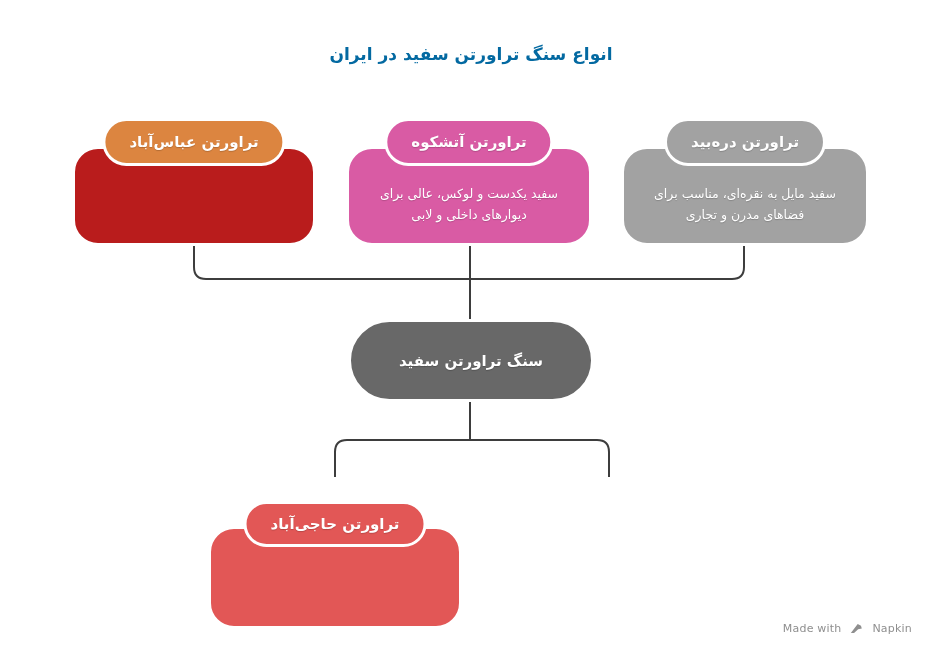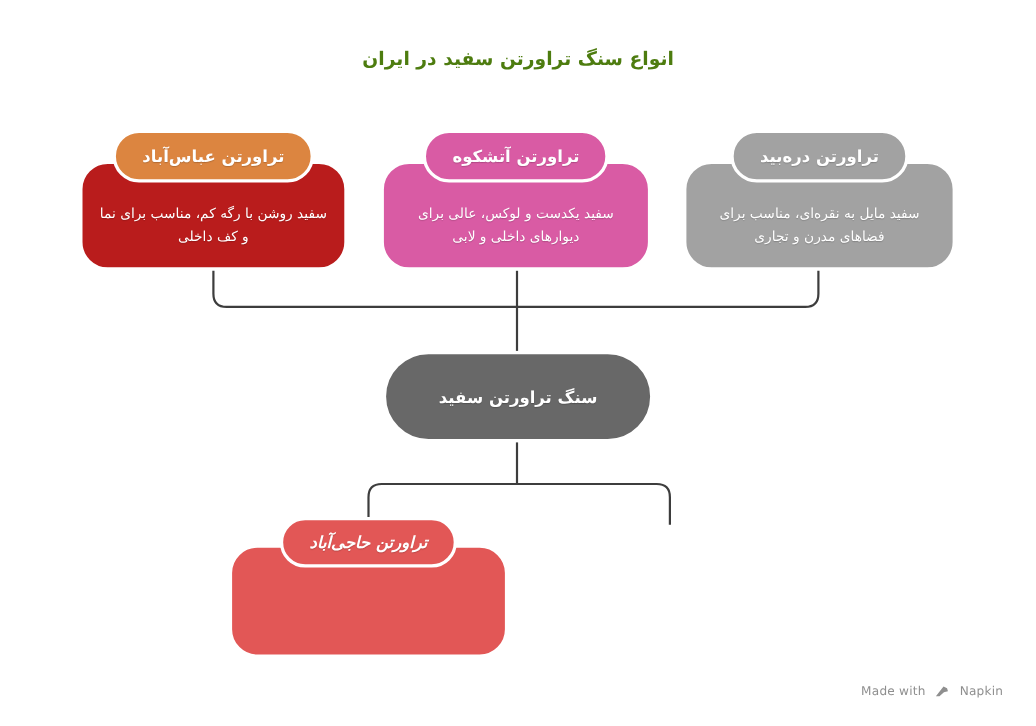--- a/index.html
+++ b/index.html
@@ -2,21 +2,21 @@
 <html lang="fa"><head>
 <meta charset="utf-8">
 <style>
   html,body{margin:0;padding:0;background:#ffffff;}
   .canvas{
     position:relative;width:942px;height:660px;background:#ffffff;overflow:hidden;
     font-family:"DejaVu Sans","Liberation Sans",sans-serif;
   }
   .diagram-title{
     position:absolute;top:44px;left:0;width:100%;text-align:center;
-    font-size:17px;font-weight:700;color:#4d7c0f;direction:rtl;
+    font-size:17px;font-weight:700;color:#0369a1;direction:rtl;
   }
   svg.edges{position:absolute;top:0;left:0;z-index:0;}
   .edge{fill:none;stroke:#3d3d3d;stroke-width:2;}
   .node-card{
     position:absolute;z-index:1;border:3px solid #ffffff;border-radius:26px;
     box-sizing:border-box;
   }
   .node-pill{
     position:absolute;left:50%;transform:translateX(-50%);
     border:3px solid #ffffff;border-radius:26px;box-sizing:border-box;
@@ -36,21 +36,21 @@
     position:absolute;z-index:1;left:348px;top:319px;width:246px;height:83px;
     border:3px solid #ffffff;border-radius:42px;box-sizing:border-box;
     display:flex;align-items:center;justify-content:center;
     font-size:15px;font-weight:700;color:#ffffff;direction:rtl;
     text-shadow:0 1px 1px rgba(0,0,0,0.2);
   }
   
   .card-abbasabad{left:72px;top:146px;width:244px;height:100px;}
   .card-atashkooh{left:346px;top:146px;width:246px;height:100px;}
   .card-darrehbid{left:621px;top:146px;width:248px;height:100px;}
-  .card-hajiabad{left:208px;top:495px;width:254px;height:103px;font-style:italic;}
+  .card-hajiabad{left:208px;top:526px;width:254px;height:103px;}
   .card-abyaneh{left:483px;top:502px;width:252px;height:93px;}
   .footer{
     position:absolute;top:622px;right:30px;z-index:1;
     display:flex;align-items:center;gap:9px;
     font-size:11px;color:#8f8f8f;letter-spacing:0.2px;
   }
   .footer .napkin-logo-icon{display:inline-flex;align-items:center;}
 </style>
 </head>
 <body>
@@ -61,21 +61,20 @@
 
   <svg class="edges" width="942" height="660" viewBox="0 0 942 660" aria-hidden="true">
     <path class="edge" d="M194 246 L194 267 Q194 279 206 279 L732 279 Q744 279 744 267 L744 246"></path>
     <path class="edge" d="M470 246 L470 319"></path>
     <path class="edge" d="M470 402 L470 440"></path>
     <path class="edge" d="M335 477 L335 452 Q335 440 347 440 L597 440 Q609 440 609 452 L609 477"></path>
   </svg>
 
   <div class="node-card card-abbasabad" style="background: #b91c1c;">
     <div class="node-pill pill-top" style="background: rgb(220, 133, 64);">تراورتن عباس‌آباد</div>
-    <div class="node-body">سفید روشن با رگه کم، مناسب برای نما و کف داخلی</div>
   </div>
 
   <div class="node-card card-darrehbid" style="background: rgb(162, 162, 162);">
     <div class="node-pill pill-top" style="background: rgb(162, 162, 162);">تراورتن دره‌بید</div>
     <div class="node-body">سفید مایل به نقره‌ای، مناسب برای فضاهای مدرن و تجاری</div>
   </div>
 
   <div class="node-card card-atashkooh" style="background: rgb(217, 91, 164);">
     <div class="node-pill pill-top" style="background: rgb(217, 91, 164);">تراورتن آتشکوه</div>
     <div class="node-body">سفید یکدست و لوکس، عالی برای دیوارهای داخلی و لابی</div>

